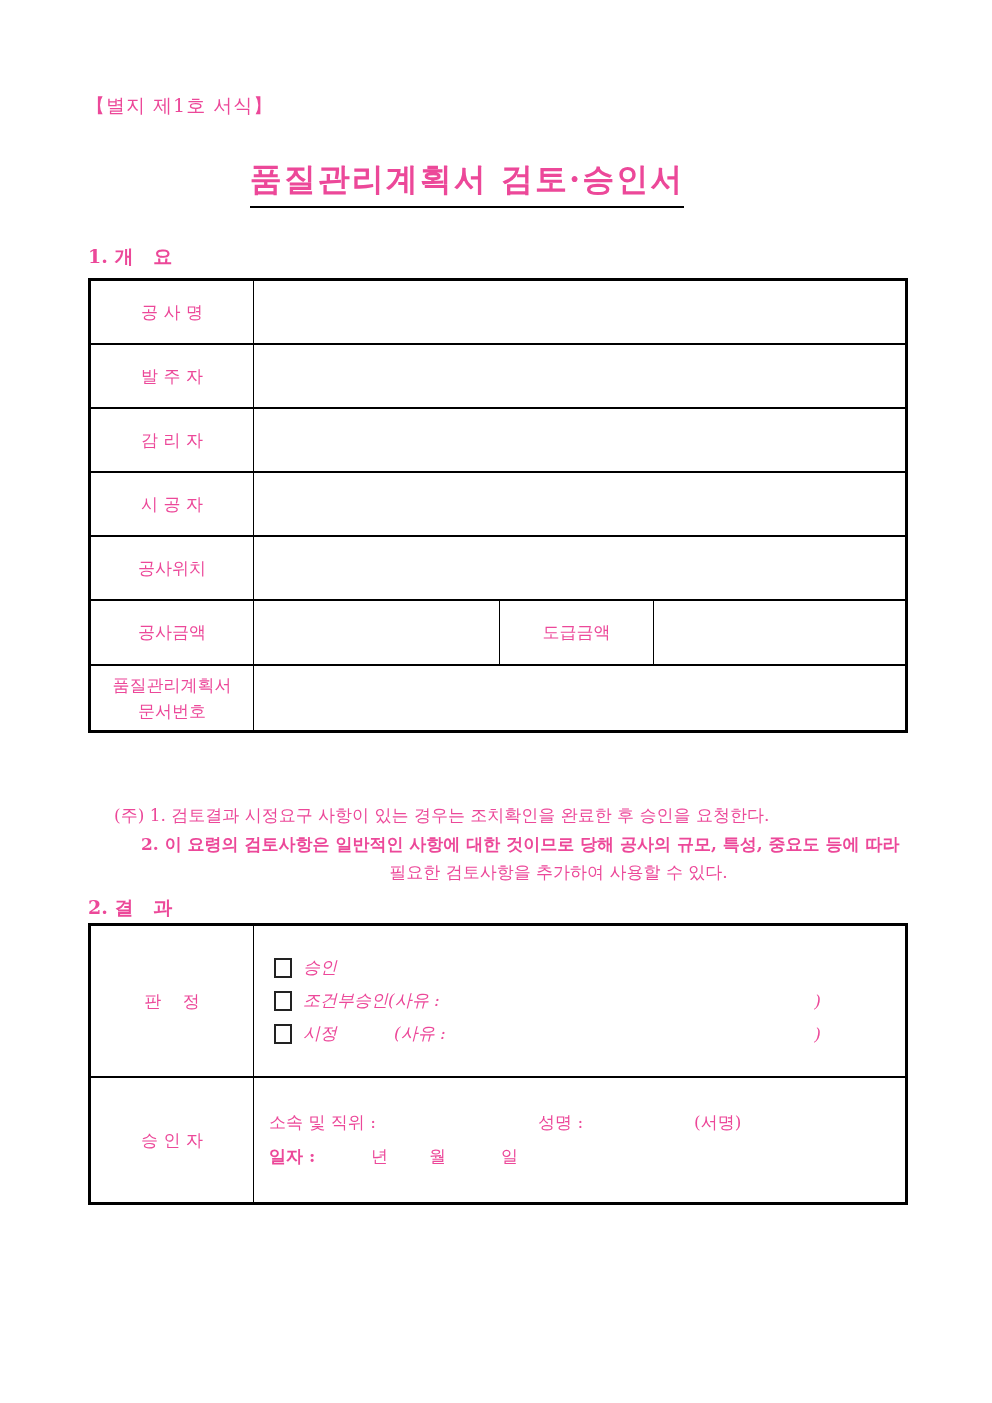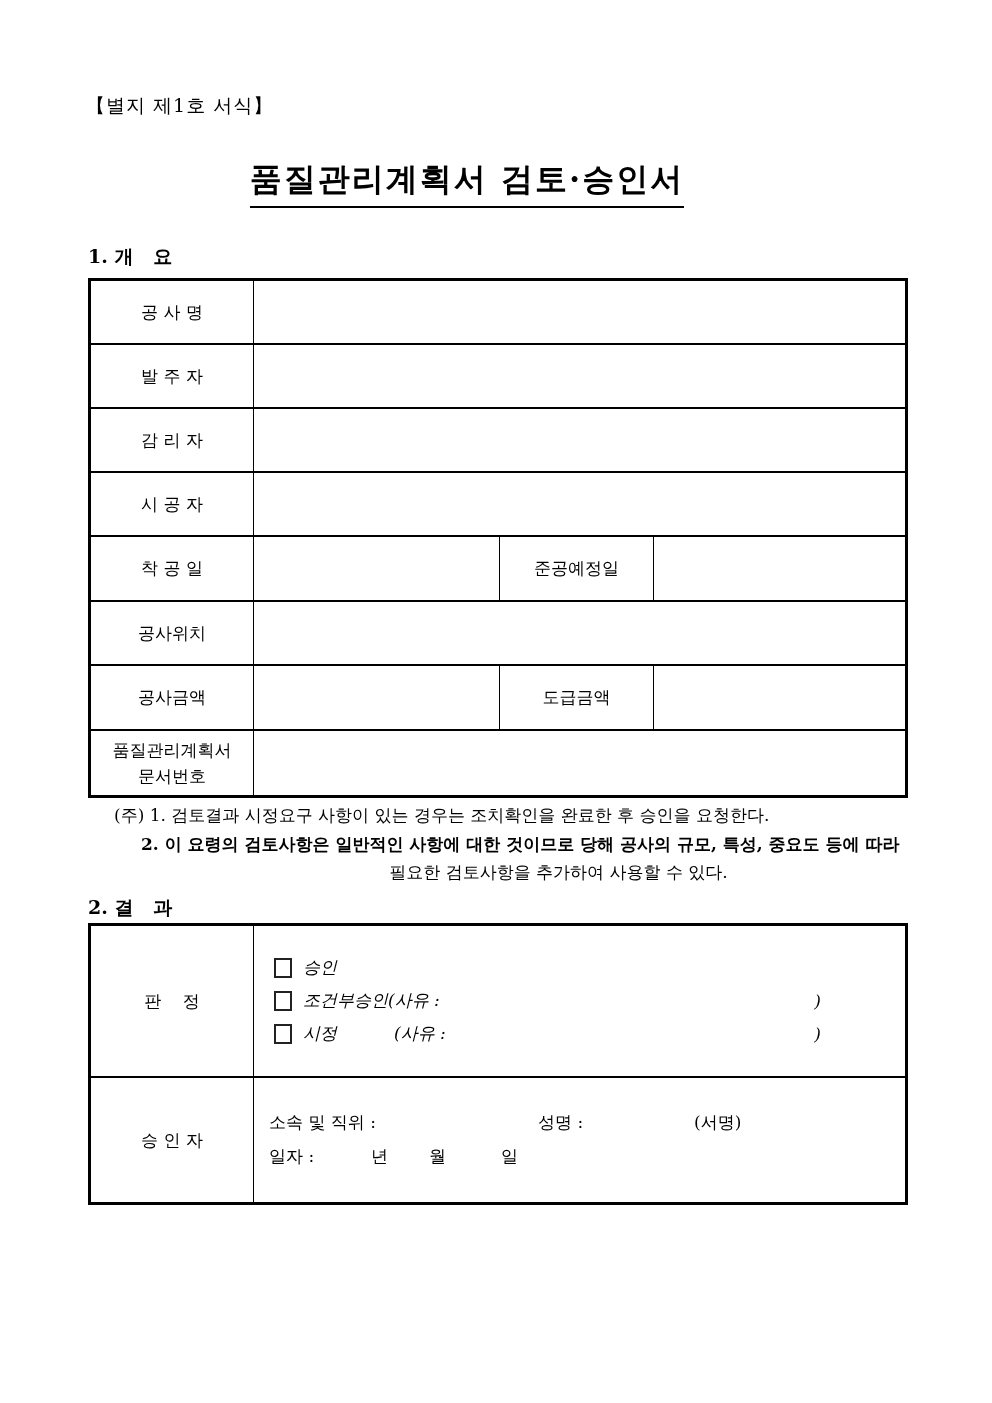--- a/index.html
+++ b/index.html
@@ -1,17 +1,17 @@
 <!DOCTYPE html>
 <html><head>
 <meta charset="utf-8">
 <style>
   html,body{margin:0;padding:0;background:#fff;}
   .page{position:relative;width:992px;height:1403px;background:#ffffff;
-        font-family:"DejaVu Serif","Liberation Serif",serif;color:#000000;overflow:hidden;}
+        font-family:"DejaVu Serif","Liberation Serif",serif;color:#ec4899;overflow:hidden;}
 
   .form-code{position:absolute;left:86px;top:93px;font-size:19px;letter-spacing:1px;white-space:pre;}
 
   .title-wrap{position:absolute;left:0;top:158px;width:934px;text-align:center;}
   .doc-title{display:inline-block;font-size:32px;font-weight:bold;letter-spacing:2px;
              border-bottom:2px solid #000;padding-bottom:4px;white-space:pre;}
 
   .sec-heading{position:absolute;left:88px;font-size:19px;font-weight:bold;white-space:pre;}
   .sec1{top:244px;}
   .sec2{top:895px;}
@@ -34,21 +34,21 @@
   .opt .reason{white-space:pre;}
   .opt-sijeong .reason{margin-left:57px;}
   .opt .close{margin-left:auto;}
 
   
   .appr-cell{padding-left:15px;}
   .a-line{display:flex;align-items:center;height:34px;font-size:17px;}
   .a-line span{white-space:pre;}
   .a1 .s1{width:269px;}
   .a1 .s2{width:156px;}
-  .a2 .s1{width:102px;}
+  .a2 .s1{width:102px;font-weight:bold;}
   .a2 .s2{width:58px;}
   .a2 .s3{width:72px;}
 
   
   .notes{position:absolute;left:86px;top:801px;width:840px;font-size:17px;line-height:28.5px;margin-left:28px;}
   .note-l2{margin-left:27px;font-weight:bold;}
   .note-l3{margin-left:49px;text-align:center;}
   .note-line{white-space:pre;}
 </style>
 </head>
@@ -80,26 +80,20 @@
       <td class="lbl">발 주 자</td>
       <td class="val" colspan="3"></td>
     </tr>
     <tr style="height:64px">
       <td class="lbl">감 리 자</td>
       <td class="val" colspan="3"></td>
     </tr>
     <tr style="height:64px">
       <td class="lbl">시 공 자</td>
       <td class="val" colspan="3"></td>
-    </tr>
-    <tr style="height:65px">
-      <td class="lbl">착 공 일</td>
-      <td class="val"></td>
-      <td class="lbl">준공예정일</td>
-      <td class="val"></td>
     </tr>
     <tr style="height:64px">
       <td class="lbl">공사위치</td>
       <td class="val" colspan="3"></td>
     </tr>
     <tr style="height:65px">
       <td class="lbl">공사금액</td>
       <td class="val"></td>
       <td class="lbl">도급금액</td>
       <td class="val"></td>

